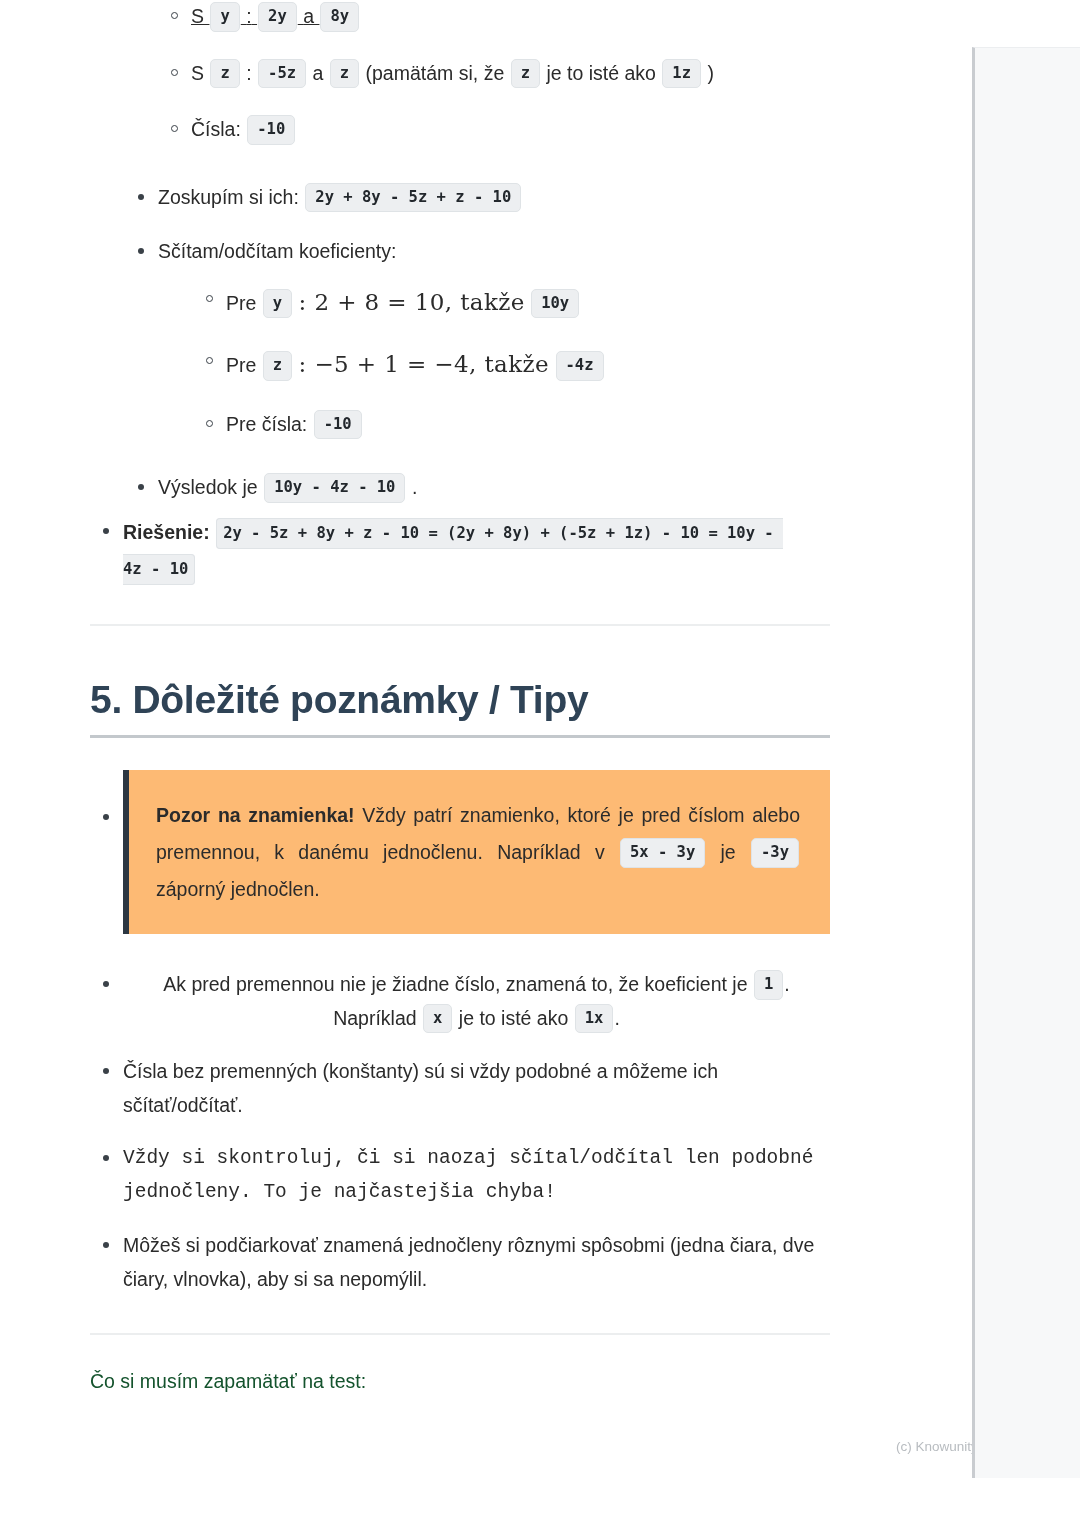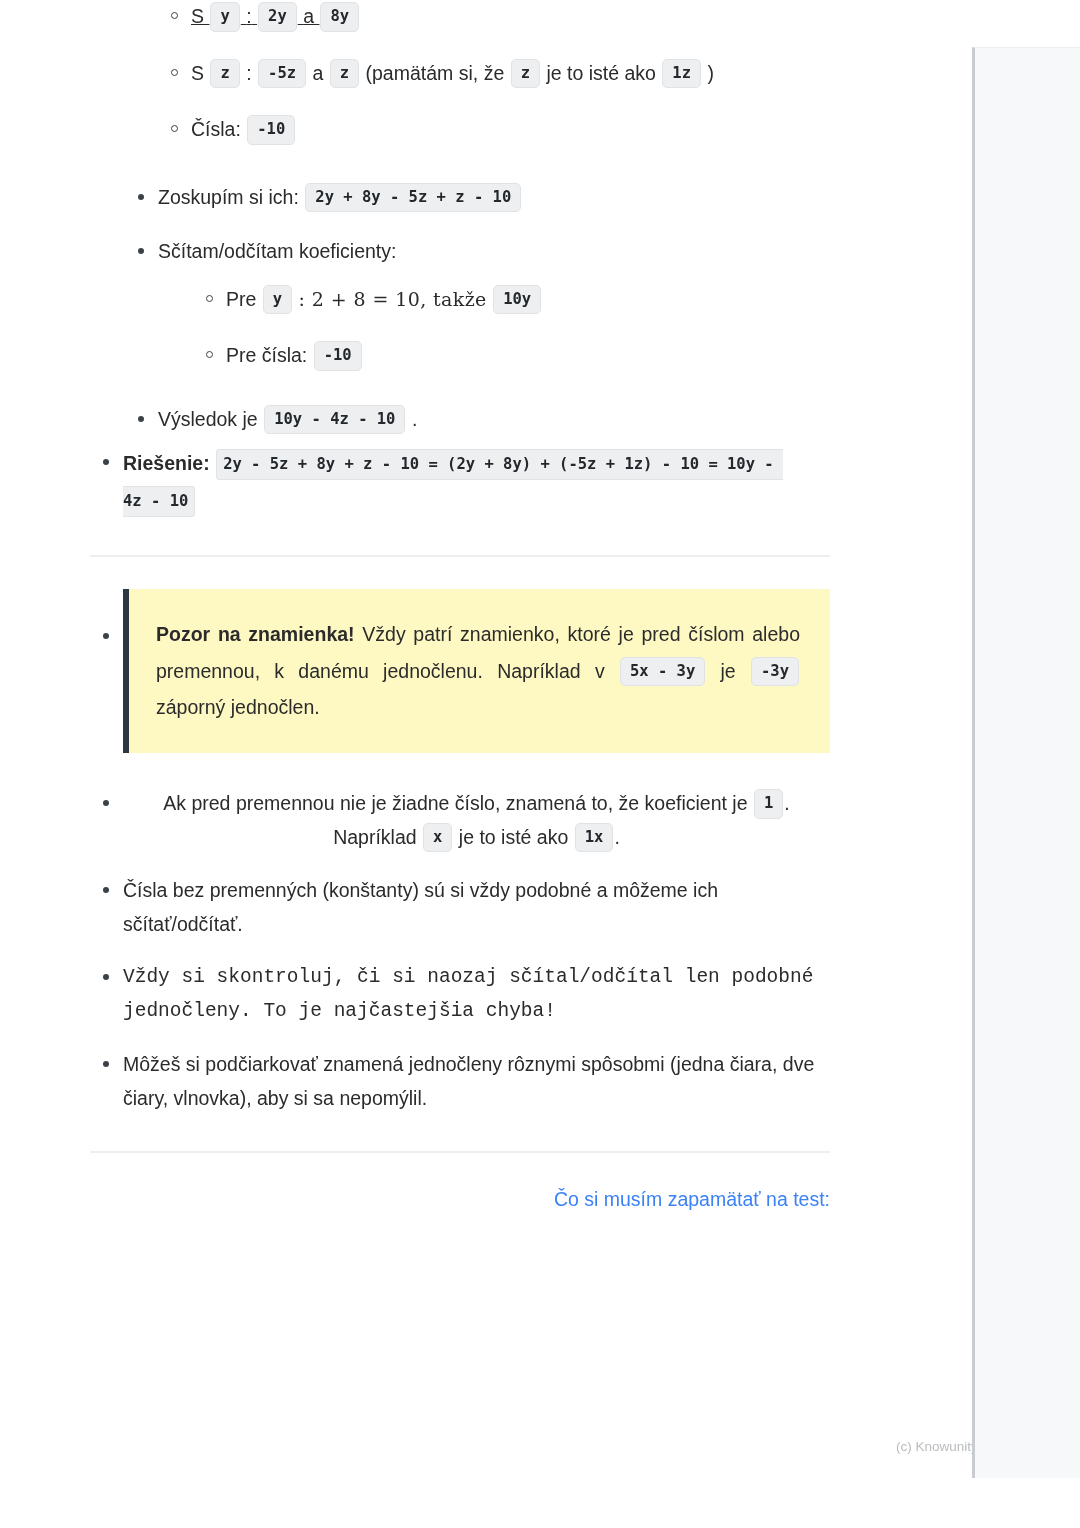--- a/index.html
+++ b/index.html
@@ -114,21 +114,21 @@
     display: inline;
     border-radius: 4px;
     line-height: 2.35;
     padding: 5px 6px 6px 6px;
     vertical-align: 1px;
   }
 
   
   .math {
     font-family: "DejaVu Serif", "Liberation Serif", serif;
-    font-size: 19px;
+    font-size: 23px;
     letter-spacing: .4px;
   }
 
   
   hr.sep {
     border: 0;
     height: 2px;
     background: #eceeef;
     margin: 36px 0 0 0;
     width: 740px;
@@ -146,40 +146,39 @@
     border-bottom: 3px solid #c3c8cc;
     width: 740px;
     line-height: 1.12;
   }
 
   
   p.body {
     font-size: 19.5px;
     line-height: 1.72;
     margin: 30px 0 26px 0;
-    color: #3b82f6;
-    text-align: right;
+    color: #14532d;
   }
 
   
   li.quote-li {
     position: relative;
     padding-left: 33px;
     margin: 32px 0 0 0;
   }
   li.quote-li > .dot {
     position: absolute;
     left: 13px; top: 44px;
     width: 6px; height: 6px;
     border-radius: 50%;
     background: #3a4148;
   }
   blockquote {
     margin: 0;
-    background: #fef9c3;
+    background: #fdba74;
     border-left: 6px solid #2c3742;
     padding: 27px 30px 27px 27px;
     font-size: 19.5px;
     line-height: 1.88;
     text-align: justify;
     color: #2b2b2b;
   }
   blockquote b { font-weight: bold; }
 
   
@@ -250,20 +249,27 @@
         <span>Sčítam/odčítam koeficienty:</span>
 
         <ul class="nest">
           <li class="lvl3" style="margin-left:33px;">
             <span class="ring"></span>
             <span>Pre</span>
             <code>y</code>
             <span class="math">: 2 + 8 = 10, takže</span>
             <code>10y</code>
           </li>
+          <li class="lvl3" style="margin-left:33px;">
+            <span class="ring"></span>
+            <span>Pre</span>
+            <code>z</code>
+            <span class="math">: −5 + 1 = −4, takže</span>
+            <code>-4z</code>
+          </li>
           <li class="lvl3" style="margin-left:33px; margin-bottom:30px;">
             <span class="ring"></span>
             <span>Pre čísla:</span>
             <code>-10</code>
           </li>
         </ul>
       </li>
 
       <li class="lvl2" style="margin-left:33px; margin-bottom:10px;">
         <span class="dot"></span>
@@ -274,20 +280,21 @@
 
       <li class="lvl1" style="margin-bottom:0; padding-right:32px;">
         <span class="dot"></span>
         <span class="strong">Riešenie:</span>
         <code class="wide">2y - 5z + 8y + z - 10 = (2y + 8y) + (-5z + 1z) - 10 = 10y - 4z - 10</code>
       </li>
     </ul>
 
     <hr class="sep">
 
+    <h2 class="section">5. Dôležité poznámky / Tipy</h2>
 
     <ul>
       <li class="quote-li">
         <span class="dot"></span>
         <blockquote>
           <b>Pozor na znamienka!</b>
           <span>Vždy patrí znamienko, ktoré je pred číslom alebo premennou, k danému jednočlenu. Napríklad v</span>
           <code>5x - 3y</code>
           <span>je</span>
           <code>-3y</code>

